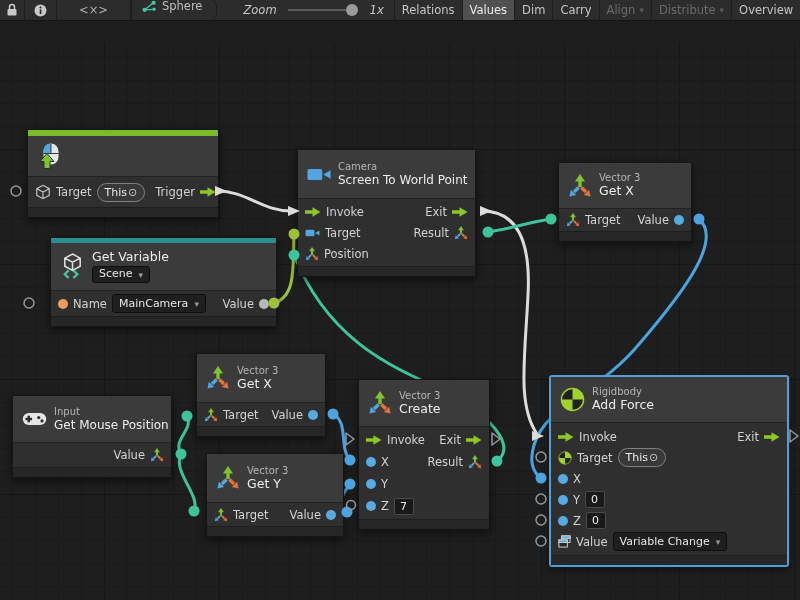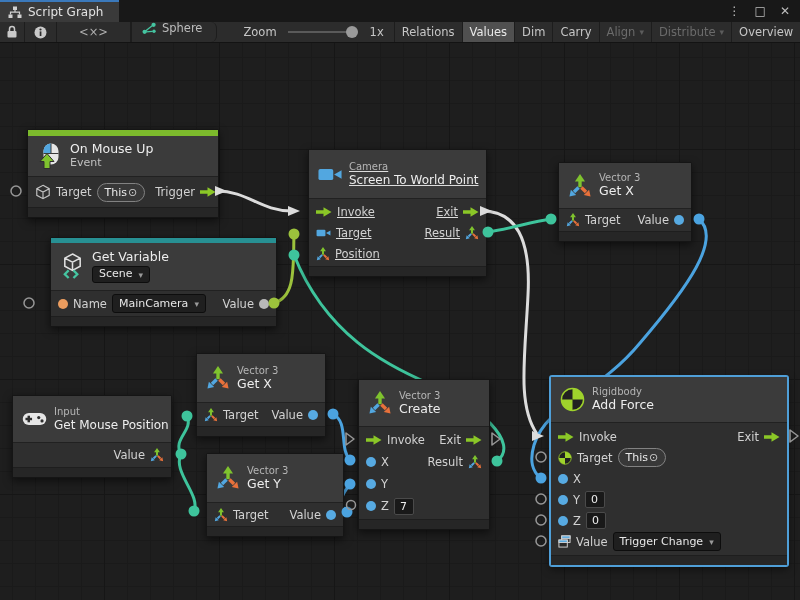--- a/index.html
+++ b/index.html
@@ -158,33 +158,20 @@
       <line x1="4" y1="9.8" x2="10.5" y2="9.3" stroke="#45c5a1" stroke-width="1.3"></line>
       <circle cx="2.6" cy="9.8" r="2.1" fill="#45c5a1"></circle>
       <circle cx="11.6" cy="2.8" r="2.1" fill="#45c5a1"></circle>
       <circle cx="12" cy="9.3" r="1.7" fill="#45c5a1"></circle>
     </symbol>
   </defs>
 </svg>
 
 <div class="app">
 
-  <div class="tabbar">
-    <div class="tab">
-      <svg class="icon" width="14" height="13">
-          <use href="#tabgraph"></use>
-        </svg>
-      <span>Script Graph</span>
-    </div>
-    <div class="winctrl">
-      <span>⋮</span>
-      <span>□</span>
-      <span>✕</span>
-    </div>
-  </div>
 
   <div class="toolbar">
     <div class="tbtn" style="padding:0 6px;">
       <svg class="icon" width="12" height="14">
           <use href="#lock"></use>
         </svg>
     </div>
     <div class="tbtn" style="padding:0 9px;">
       <svg class="icon" width="13" height="13">
           <use href="#info"></use>
@@ -193,21 +180,21 @@
     <div class="tbtn" style="padding:0 22px;color:#b0b0b0;">
       <span>&lt;×&gt;</span>
     </div>
     <div class="tb-spacer"></div>
     <div class="tseg" style="padding:0 14px 8px 10px;border-radius:6px;">
       <svg class="icon" width="15" height="13">
           <use href="#spheregraph"></use>
         </svg>
       <span style="color:#bdbdbd;">Sphere</span>
     </div>
-    <div class="tseg" style="border-right:1px solid #1d1d1d;padding:0 10px 0 26px;">
+    <div class="tseg" style="border-right:1px solid #1d1d1d;padding:0 10px 0 26px;font-style:italic;">
       <span>Zoom</span>
       <div class="zoomtrack">
         <div class="zoomhandle"></div>
       </div>
       <span>1x</span>
     </div>
     <div class="rightgroup">
       <div class="tbtn">
           <span>Relations</span>
         </div>
@@ -249,24 +236,20 @@
       <path class="w w-f" d="M347,469 C336,461 343,450 350,441"></path>
       <path class="w w-f" d="M699,176 C722,196 688,244 640,300 C598,351 546,362 534,402 C529,419 533,428 540,435"></path>
     </svg>
 
     <div class="node" style="left:27px;top:86px;width:190px;">
       <div class="accent event"></div>
       <div class="node-header" style="height:40px;">
         <svg class="icon" width="26" height="26">
             <use href="#mouse"></use>
           </svg>
-        <div class="titles">
-          <span class="title">On Mouse Up</span>
-          <span class="subtitle">Event</span>
-        </div>
       </div>
       <div class="node-body">
         <div class="row" style="height:30px;">
           <svg class="icon" width="16" height="16">
               <use href="#cube"></use>
             </svg>
           <span class="plabel">Target</span>
           <span class="pill">
             <span>This</span>
             <span class="sym">⊙</span>
@@ -304,21 +287,21 @@
             <span class="caret">▾</span>
           </span>
           <span class="spacer"></span>
           <span class="plabel">Value</span>
           <span class="pdot grey"></span>
         </div>
       </div>
       <div class="node-footer"></div>
     </div>
 
-    <div class="node" style="left:308px;top:106px;width:177px;text-decoration:underline;">
+    <div class="node" style="left:297px;top:106px;width:177px;">
       <div class="node-header" style="height:48px;">
         <svg class="icon" width="24" height="17">
             <use href="#cam"></use>
           </svg>
         <div class="titles">
           <span class="cat">Camera</span>
           <span class="title small">Screen To World Point</span>
         </div>
       </div>
       <div class="node-body" style="padding:2px 0;">
@@ -536,21 +519,21 @@
           <span class="pdot blue"></span>
           <span class="plabel">Z</span>
           <span class="field">0</span>
         </div>
         <div class="row">
           <svg class="icon" width="13" height="13">
               <use href="#enum"></use>
             </svg>
           <span class="plabel">Value</span>
           <span class="dd">
-            <span>Trigger Change</span>
+            <span>Variable Change</span>
             <span class="caret">▾</span>
           </span>
         </div>
       </div>
       <div class="node-footer"></div>
     </div>
 
     <svg class="overlay" width="800" height="557">
 
       <polygon class="d-flow" points="215,143 227,148 215,153"></polygon>

